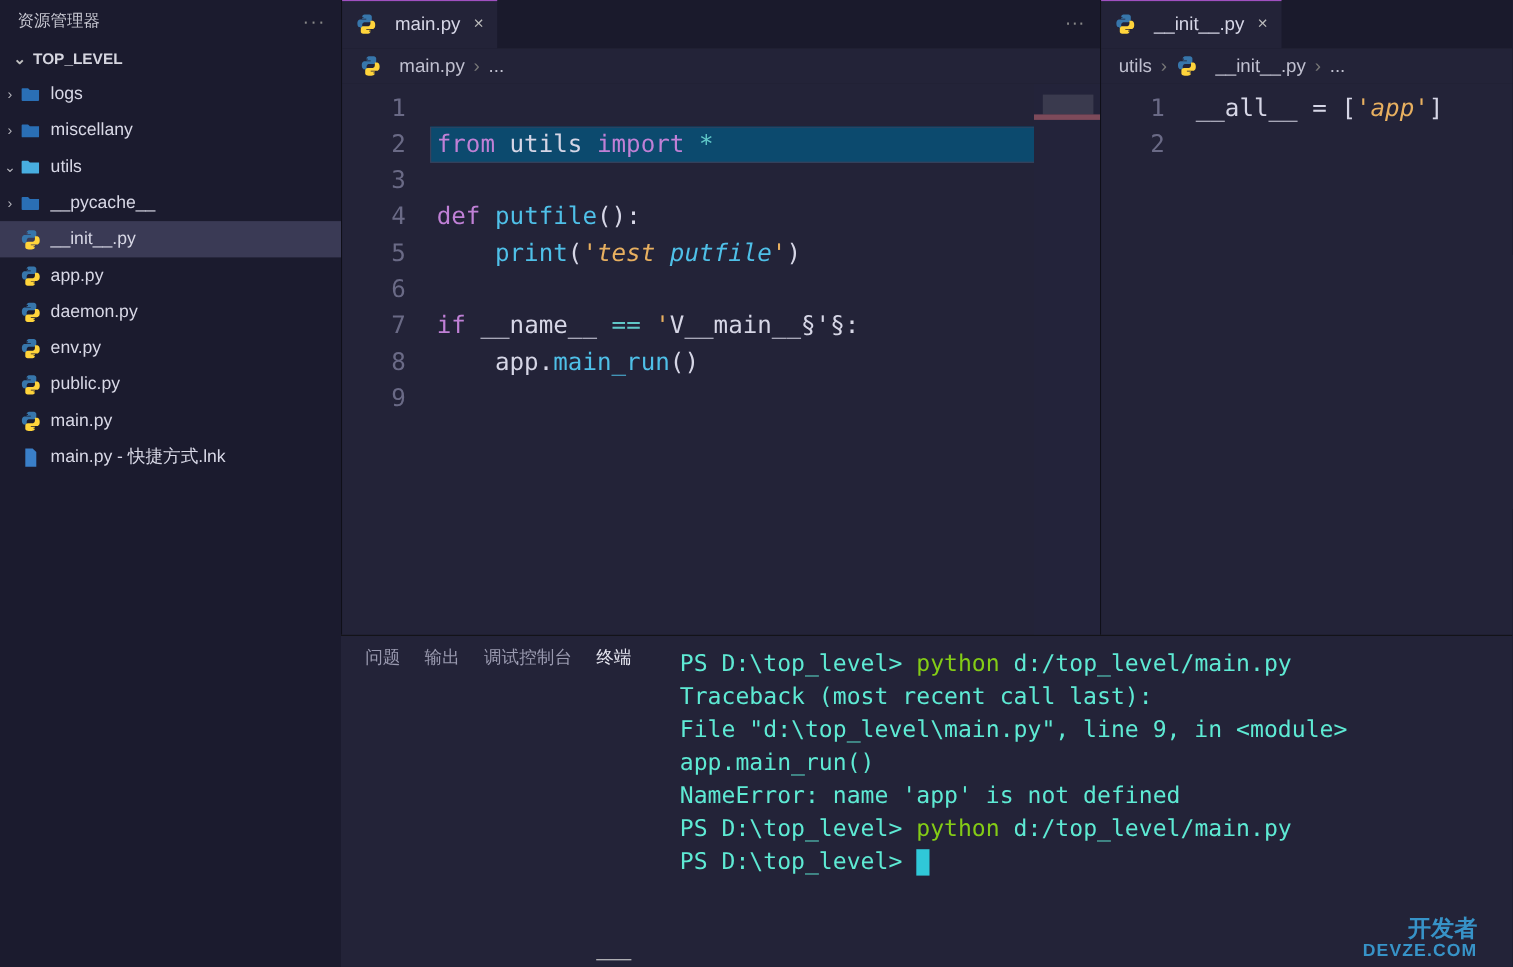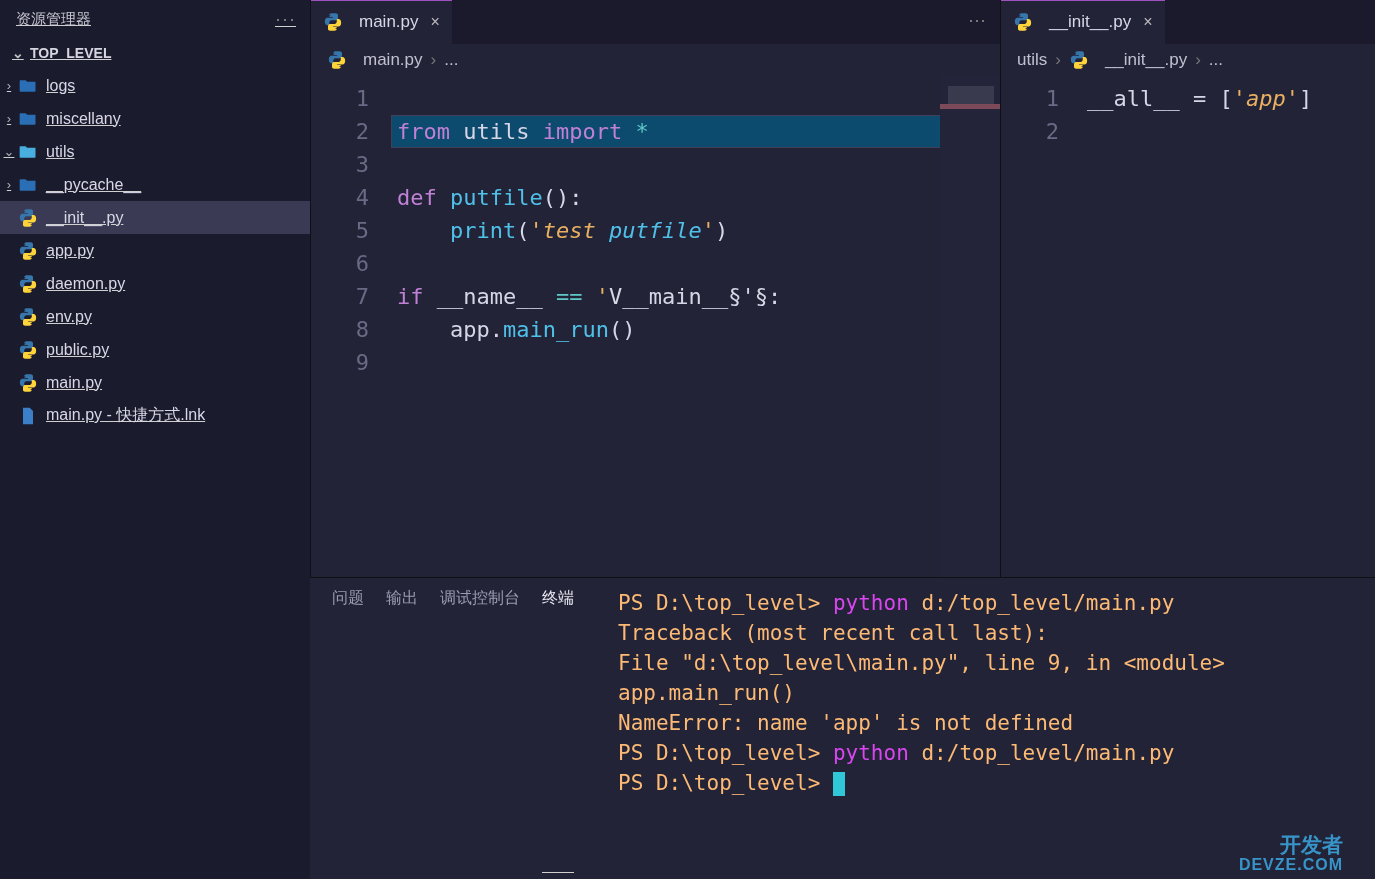--- a/index.html
+++ b/index.html
@@ -2,21 +2,21 @@
 <html><head>
 <meta charset="utf-8">
 <style>
 * { margin:0; padding:0; box-sizing:border-box; }
 body {
   font-family: "Segoe UI","Microsoft YaHei",sans-serif;
   background:#1e1e30; color:#d0d0d0;
   width:1375px; height:879px; overflow:hidden;
   display:flex;
 }
-.sidebar { width:310px; background:#1b1b2e; display:flex; flex-direction:column;text-decoration:underline; }
+.sidebar { width:310px; background:#1b1b2e; display:flex; flex-direction:column; }
 .sb-head { display:flex; align-items:center; justify-content:space-between; padding:9px 14px 9px 16px; font-size:15px; color:#c6c6d0;}
 .sb-head .dots { color:#888; font-size:18px; letter-spacing:1px;}
 .sb-root { display:flex; align-items:center; gap:6px; padding:6px 12px; font-weight:700; font-size:14px; color:#d6d6e0;}
 .sb-root .chev { color:#c0c0c0; width:12px; display:inline-block;}
 .tree { font-size:16px; color:#d8d8e6; padding-top:2px;}
 .tree .row { display:flex; align-items:center; height:33px; padding-left:0; cursor:default;}
 .tree .row.sel { background:#3a3a55;}
 .ico { width:20px; height:20px; margin-right:8px; display:flex; align-items:center; justify-content:center; flex-shrink:0;}
 .chev-s { width:18px; display:inline-flex; justify-content:center; color:#b0b0b8; font-size:13px; flex-shrink:0;}
 .fold { fill:#2a6fb5;}
@@ -53,22 +53,22 @@
 .op { color:#60c8c8;}
 .minimap { position:absolute; top:0; right:0; width:60px; height:100%; background:#23233a;}
 .mm-block { position:absolute; top:10px; right:6px; width:46px; height:18px; background:#3a3a4e;}
 .mm-hi { position:absolute; top:28px; right:0; width:60px; height:5px; background:#7d4a5a;}
 
 .panel { height:302px; background:#232338; border-top:1px solid #111; display:flex; }
 .ptabs { display:flex; gap:22px; padding:10px 22px 6px; font-size:16px; color:#9a9ab0;}
 .ptabs .pt { padding-bottom:6px; cursor:default;}
 .ptabs .pt.act { color:#e6e6f0; border-bottom:1px solid #d0d0d0;}
 .term { flex:1; font-family:Consolas,monospace; font-size:21px; padding:10px 22px; color:#d6d6e6; overflow:hidden; line-height:30px; position:relative;}
-.t-yel { color:#d946ef;margin-top:12px;}
-.t-wh { color:#fdba74;margin-top:24px;}
+.t-yel { color:#84cc16;margin-top:12px;}
+.t-wh { color:#5eead4;margin-top:24px;}
 .cursor-b { display:inline-block; width:12px; height:24px; background:#30c8d8; vertical-align:middle;}
 .watermark { position:absolute; right:32px; bottom:4px; text-align:right; color:#3aa0d8; font-weight:700; font-family:"Segoe UI",sans-serif; line-height:20px; opacity:.9; pointer-events:none;}
 .watermark .big { font-size:21px;}
 .watermark .sm  { font-size:16px; letter-spacing:1px;text-align:center;}
 svg.pyi { width:20px; height:20px;}
 </style>
 </head>
 <body>
 
 <div class="sidebar">

